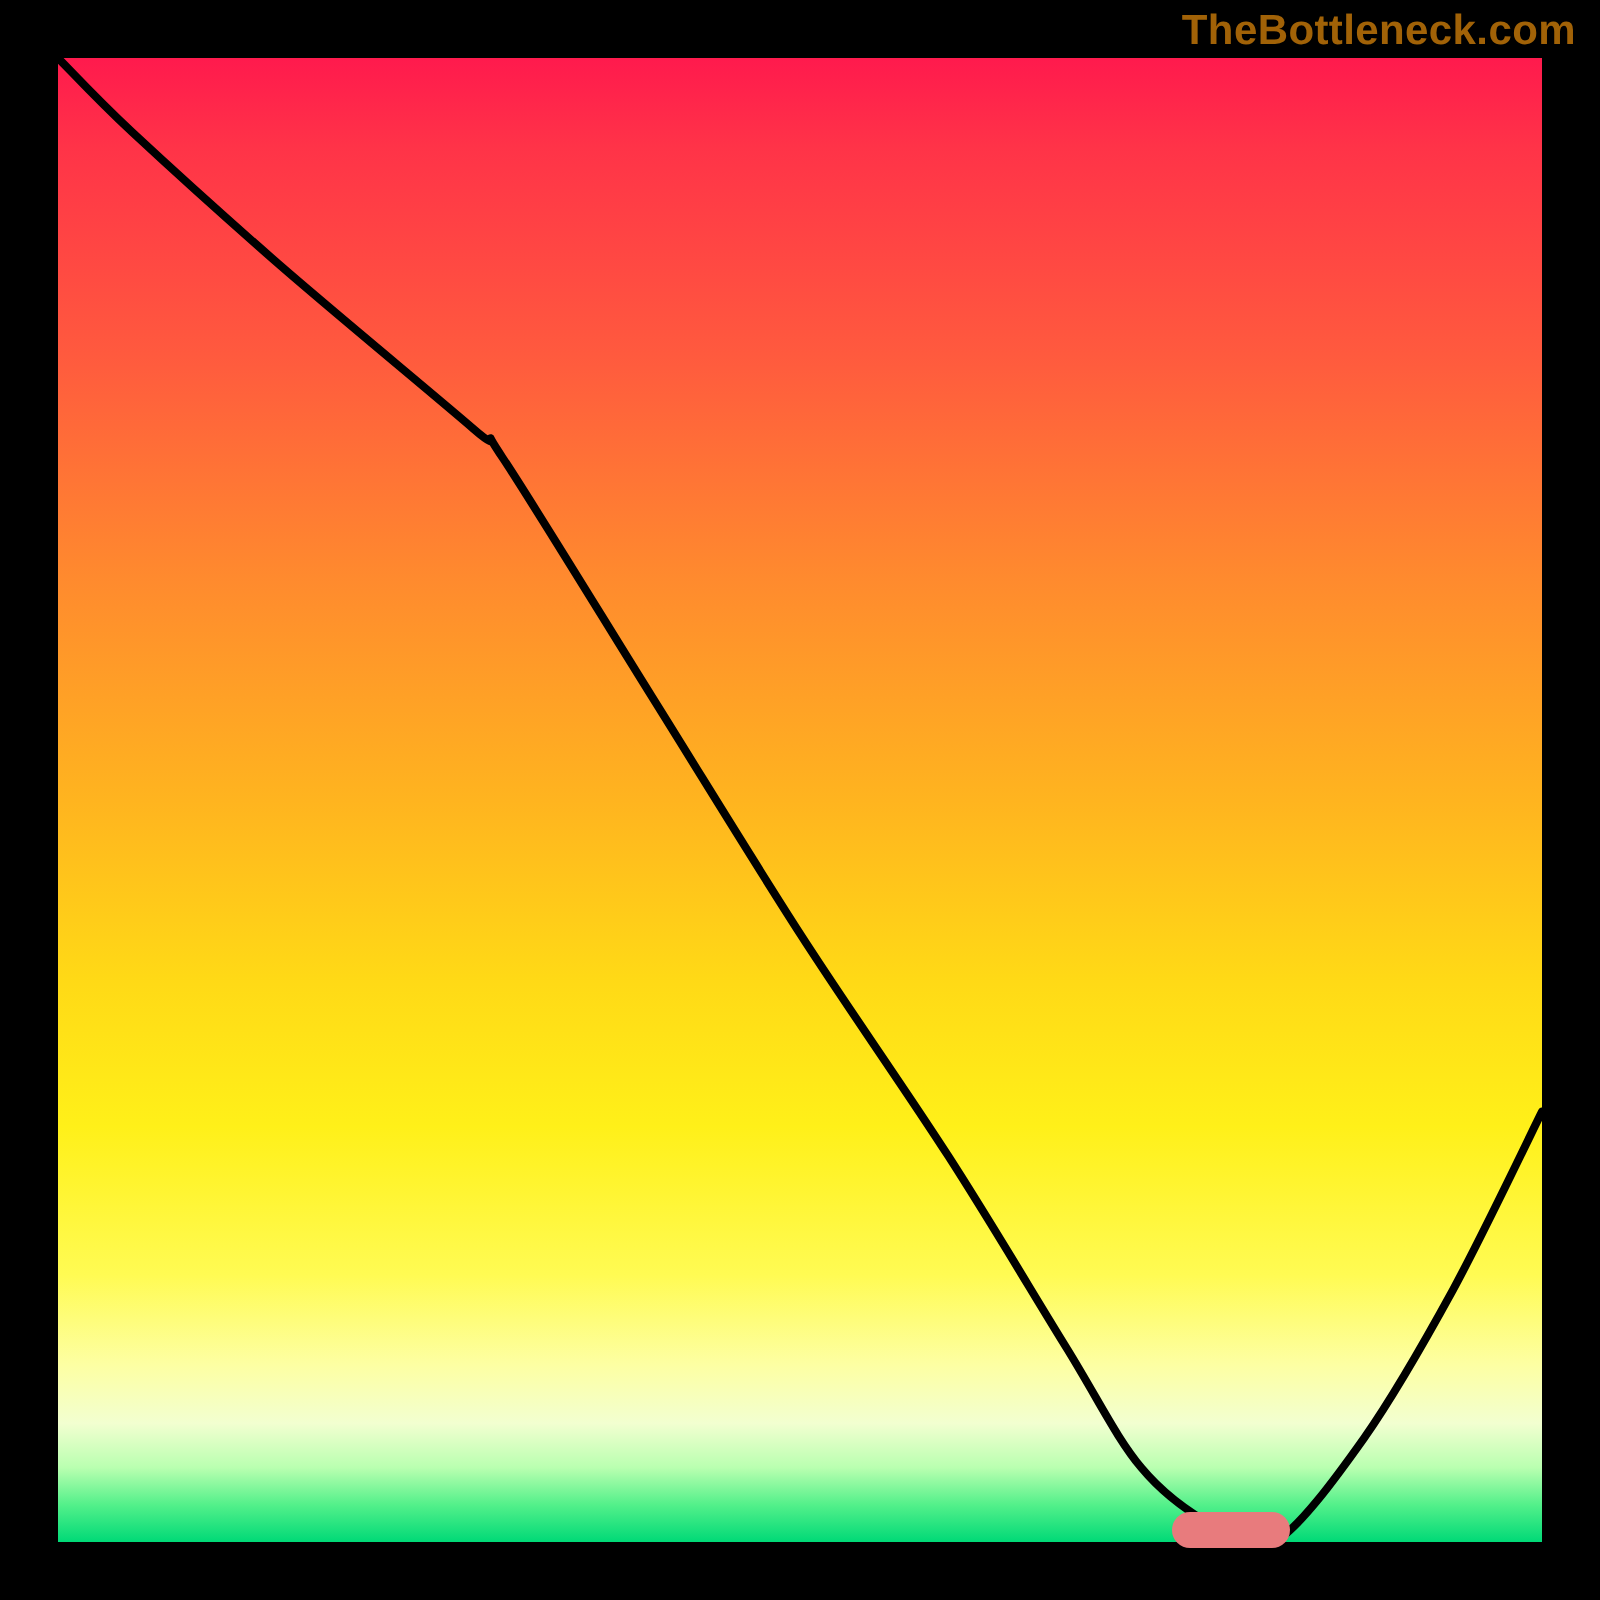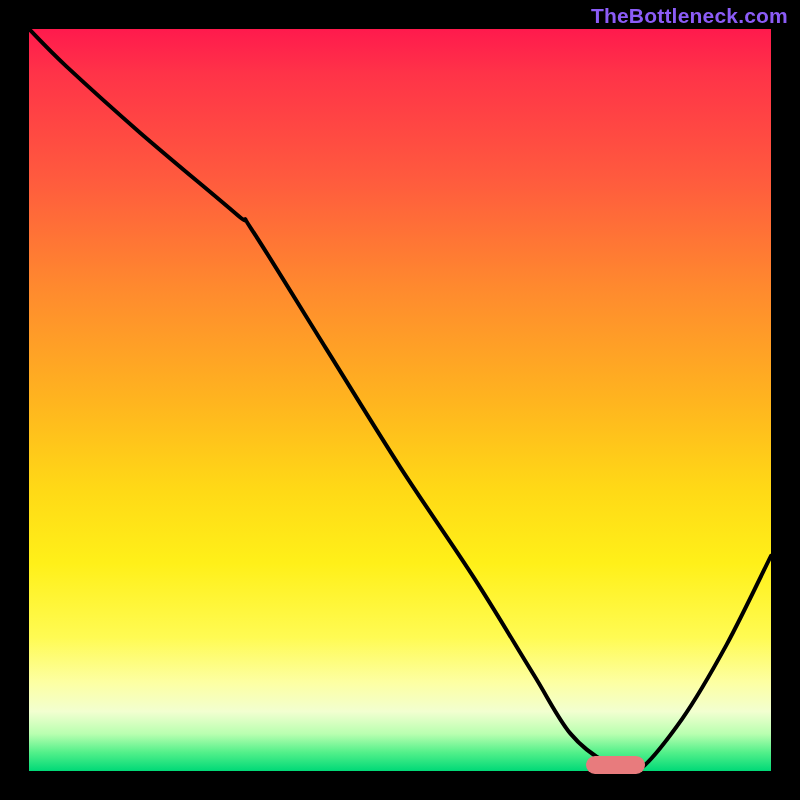--- a/index.html
+++ b/index.html
@@ -14,21 +14,21 @@
   .frame {
     position: relative;
     width: 800px;
     height: 800px;
     background: #000000;
   }
   .watermark {
     position: absolute;
     top: 4px;
     right: 12px;
-    color: #8b5cf6;
+    color: #a16207;
     font-size: 21px;
     font-weight: 600;
     letter-spacing: 0.2px;
     z-index: 5;
   }
   .plot-area {
     position: absolute;
     left: 29px;
     top: 29px;
     width: 742px;

